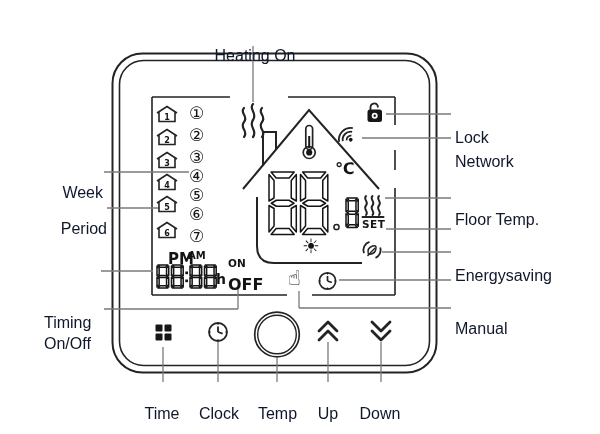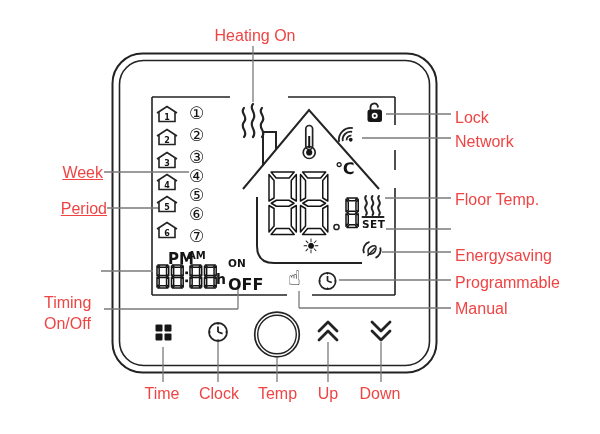--- a/index.html
+++ b/index.html
@@ -2,23 +2,23 @@
 <html><head>
 <meta charset="utf-8">
 <style>
   html,body{margin:0;padding:0;background:#fff;}
   #stage{position:relative;width:600px;height:434px;background:#ffffff;overflow:hidden;
          font-family:"Liberation Sans",sans-serif;}
   svg{position:absolute;left:0;top:0;}
   .art{stroke:#232323;fill:none;}
   .leader{stroke:#7a7a7a;stroke-width:1.3;fill:none;}
   .lcdseg polygon{fill:#ffffff;stroke:#141414;stroke-width:1.5;stroke-linejoin:round;vector-effect:non-scaling-stroke;}
-  .lbl{position:absolute;font-size:16px;color:#ef4444;white-space:nowrap;line-height:19px;}
+  .lbl{position:absolute;font-size:16px;color:#0f172a;white-space:nowrap;line-height:19px;margin-top:20px;}
   .ctr{text-align:center;}
-  .rt{text-align:right;text-decoration:underline;}
+  .rt{text-align:right;}
   .lcd{position:absolute;color:#141414;font-weight:bold;font-family:"DejaVu Sans",sans-serif;white-space:nowrap;}
   .glyph{font-family:"DejaVu Sans",sans-serif;color:#141414;position:absolute;}
   .wk{position:absolute;left:187px;width:19px;text-align:center;font-size:17px;line-height:19px;}
   .houselabel{font:bold 8px "DejaVu Sans",sans-serif;fill:#141414;}
 </style>
 </head>
 <body>
 
 <div id="stage">
 
@@ -214,21 +214,20 @@
   <div class="lbl rt" style="left:30px;top:163px;width:73px">Week</div>
   <div class="lbl rt" style="left:30px;top:199px;width:77px">Period</div>
   <div class="lbl" style="left:44px;top:292px;line-height:21px">
     <span style="display:block">Timing</span>
     <span style="display:block">On/Off</span>
   </div>
   <div class="lbl" style="left:455px;top:108px">Lock</div>
   <div class="lbl" style="left:455px;top:132px">Network</div>
   <div class="lbl" style="left:455px;top:190px">Floor Temp.</div>
   <div class="lbl" style="left:455px;top:246px">Energysaving</div>
-  <div class="lbl" style="left:455px;top:273px">Programmable</div>
   <div class="lbl" style="left:455px;top:299px">Manual</div>
   <div class="lbl ctr" style="left:136px;top:384px;width:52px">Time</div>
   <div class="lbl ctr" style="left:195px;top:384px;width:48px">Clock</div>
   <div class="lbl ctr" style="left:250px;top:384px;width:55px">Temp</div>
   <div class="lbl ctr" style="left:314px;top:384px;width:28px">Up</div>
   <div class="lbl ctr" style="left:355px;top:384px;width:50px">Down</div>
 
 </div>
 
 </body></html>

